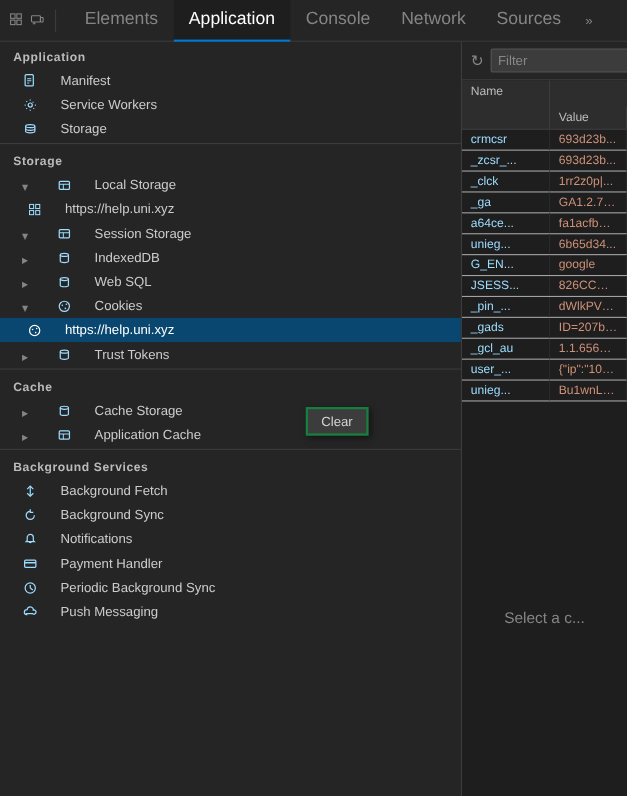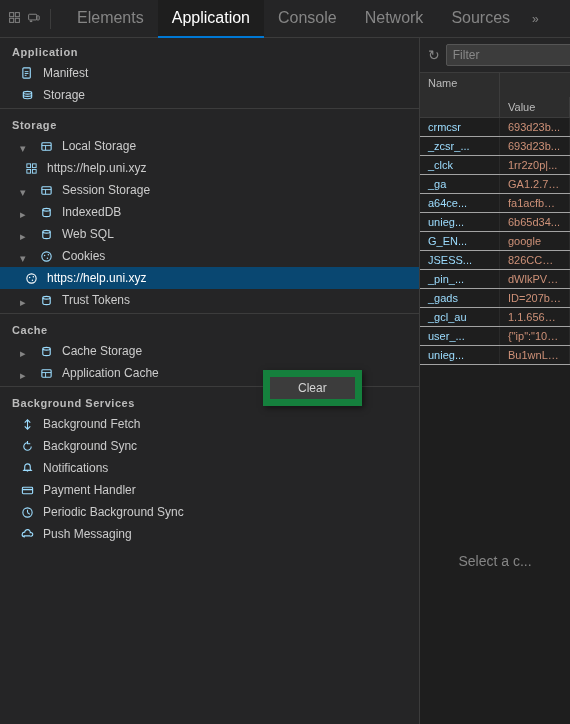--- a/index.html
+++ b/index.html
@@ -86,21 +86,21 @@
       letter-spacing: 0.05em;
     }
 
     .sidebar-item {
       display: flex;
       align-items: center;
       padding: 3px 8px 3px 12px;
       cursor: pointer;
       color: #ccc;
       font-size: 12px;
-      gap: 9px;
+      gap: 21px;
       height: 22px;
     }
     .sidebar-item.selected {
       background: #094771;
       color: #fff;
     }
 
     .indent-1 { padding-left: 20px; }
     .indent-2 { padding-left: 24px; }
 
@@ -205,27 +205,27 @@
       justify-content: center;
       flex: 1;
       color: #858585;
       font-size: 14px;
     }
 
     
     .context-popup {
       position: absolute;
       background: #3c3c3c;
-      border: 7px solid #15803d;
-      padding: 4px 28px;
+      border: 2px solid #15803d;
+      padding: 4px 12px;
       font-size: 12px;
       color: #d4d4d4;
       cursor: pointer;
       z-index: 10;
-      left: 263px;
+      left: 278px;
       top: 370px;
       box-shadow: 2px 2px 6px rgba(0,0,0,0.5);
     }
 
     
     .section-divider {
       height: 1px;
       background: #3c3c3c;
       margin: 2px 0;
     }
@@ -293,20 +293,29 @@
         <svg class="svg-icon" viewBox="0 0 14 14" fill="none">
           <rect x="2" y="1" width="8" height="11" rx="1" stroke="#9cdcfe" stroke-width="1.2" fill="none"></rect>
           <line x1="4" y1="5" x2="8" y2="5" stroke="#9cdcfe" stroke-width="1"></line>
           <line x1="4" y1="7" x2="8" y2="7" stroke="#9cdcfe" stroke-width="1"></line>
           <line x1="4" y1="9" x2="6" y2="9" stroke="#9cdcfe" stroke-width="1"></line>
         </svg>
       </span>
       <span>Manifest</span>
     </div>
 
+    <div class="sidebar-item indent-1">
+      <span class="icon-small">
+        <svg class="svg-icon" viewBox="0 0 14 14" fill="none">
+          <circle cx="7" cy="7" r="2" stroke="#9cdcfe" stroke-width="1.2" fill="none"></circle>
+          <path d="M7 1.5v1M7 11.5v1M1.5 7h1M11.5 7h1M3.2 3.2l.7.7M10.1 10.1l.7.7M10.1 3.9l-.7.7M3.9 10.1l-.7.7" stroke="#9cdcfe" stroke-width="1.2"></path>
+        </svg>
+      </span>
+      <span>Service Workers</span>
+    </div>
 
     <div class="sidebar-item indent-1">
       <span class="icon-small">
         <svg class="svg-icon" viewBox="0 0 14 14" fill="none">
           <ellipse cx="7" cy="4" rx="4.5" ry="1.5" stroke="#9cdcfe" stroke-width="1.2" fill="none"></ellipse>
           <path d="M2.5 4v2.5c0 .83 2.01 1.5 4.5 1.5s4.5-.67 4.5-1.5V4" stroke="#9cdcfe" stroke-width="1.2" fill="none"></path>
           <path d="M2.5 6.5V9c0 .83 2.01 1.5 4.5 1.5S11.5 9.83 11.5 9V6.5" stroke="#9cdcfe" stroke-width="1.2" fill="none"></path>
         </svg>
       </span>
       <span>Storage</span>

